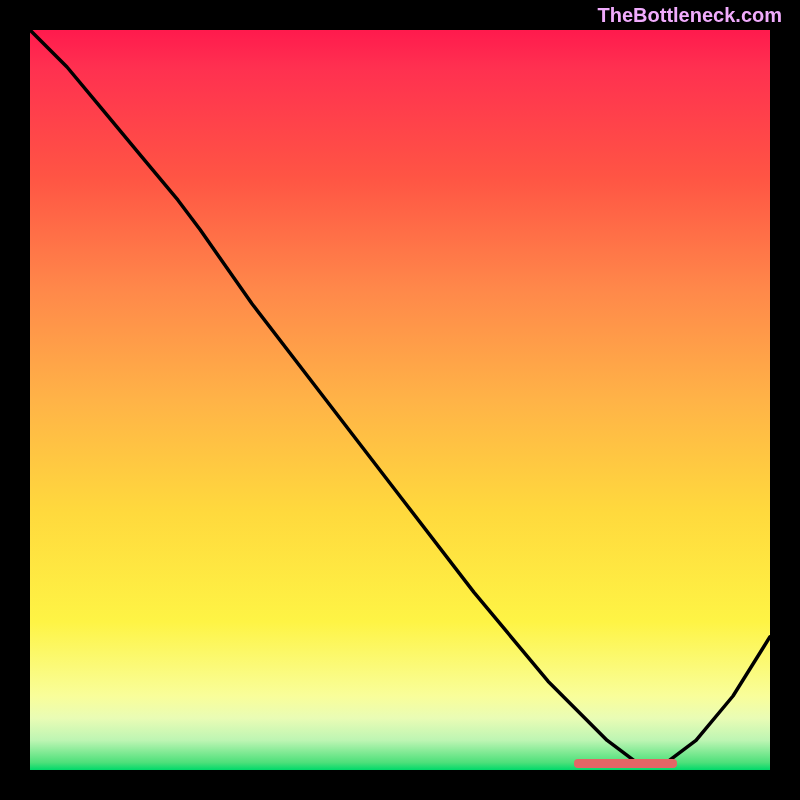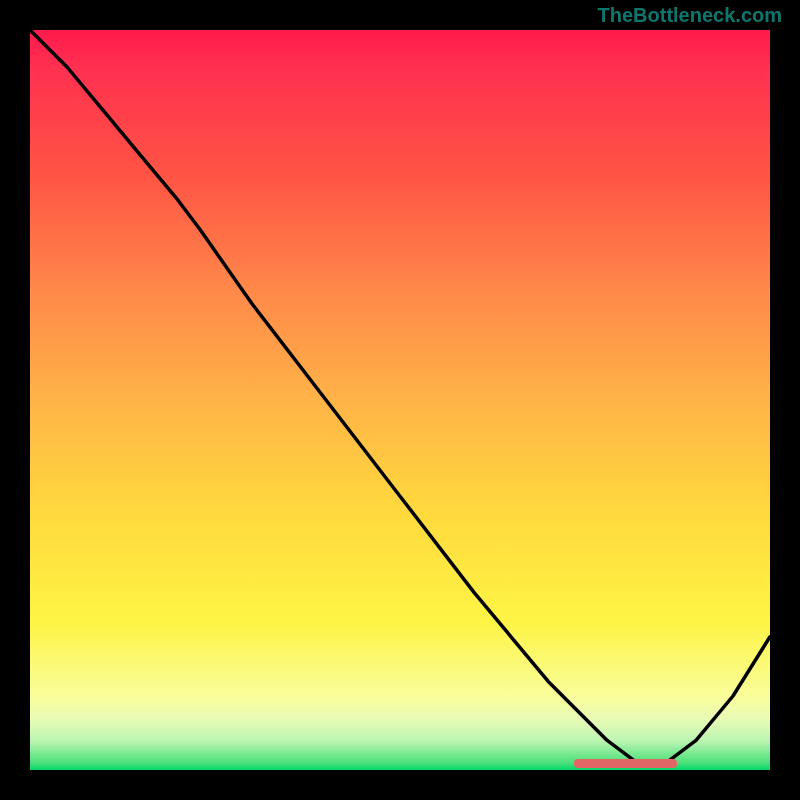--- a/index.html
+++ b/index.html
@@ -8,21 +8,21 @@
     height: 800px;
     background: #000;
     position: relative;
     font-family: Arial, Helvetica, sans-serif;
     overflow: hidden;
   }
   .watermark {
     position: absolute;
     top: 4px;
     right: 18px;
-    color: #0f766e;
+    color: #f0abfc;
     font-size: 20px;
     font-weight: bold;
     z-index: 10;
   }
   .plot-area {
     position: absolute;
     left: 30px;
     top: 30px;
     width: 740px;
     height: 740px;

